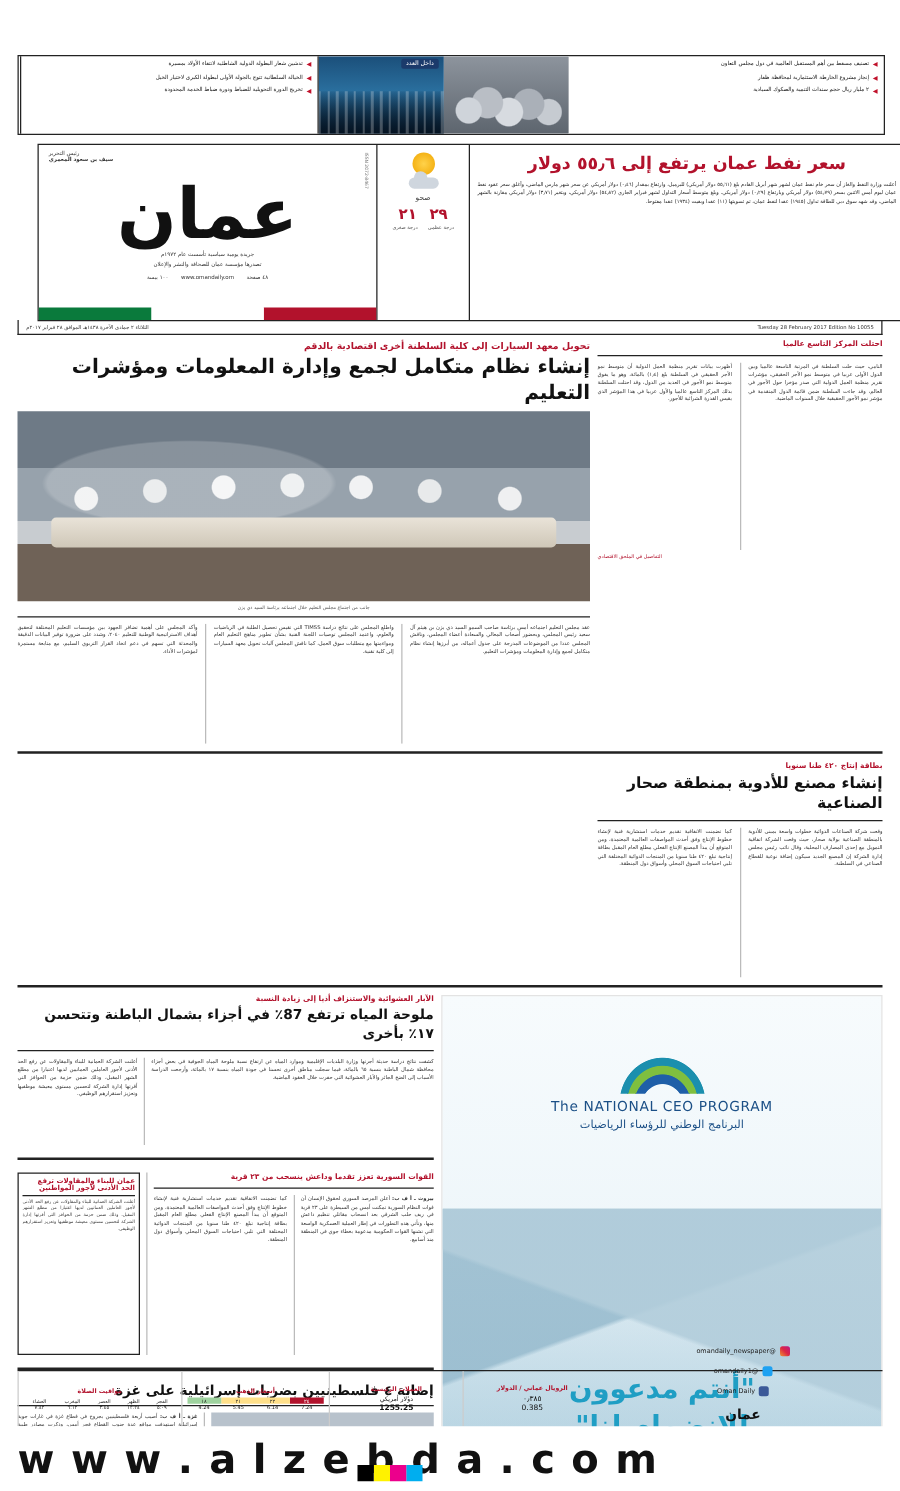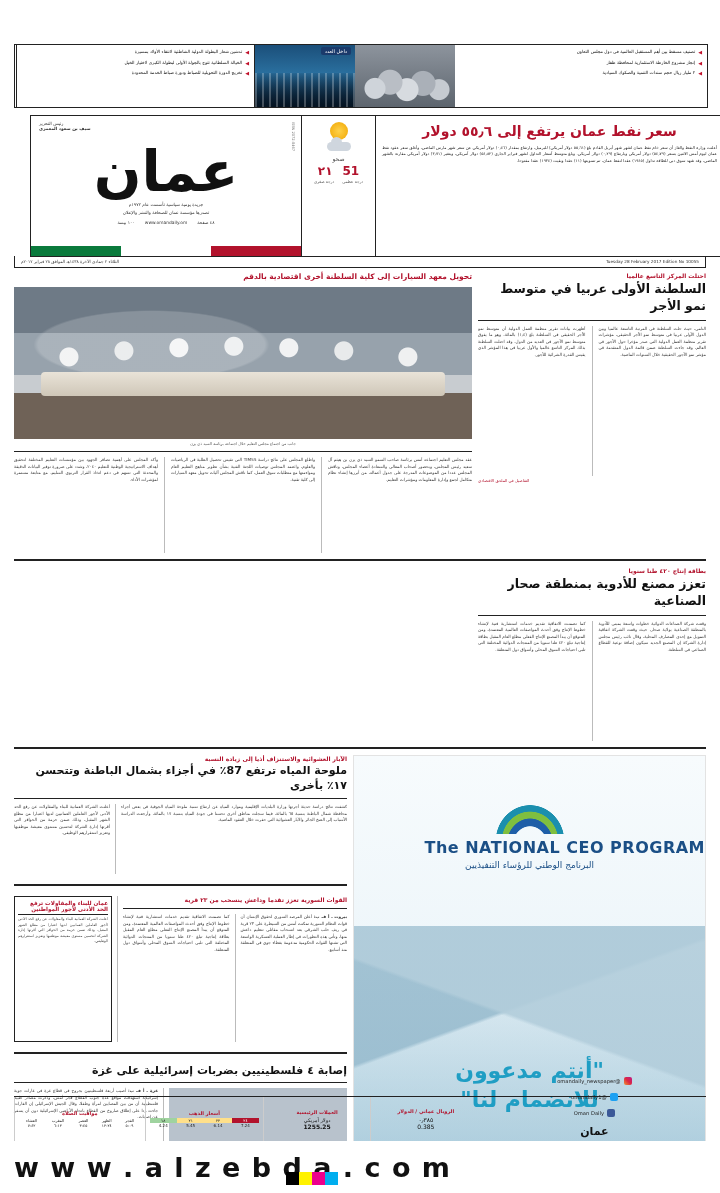--- a/index.html
+++ b/index.html
@@ -115,21 +115,21 @@
       linear-gradient(160deg, rgba(150,186,205,.85) 0 35%, transparent 36%),
       linear-gradient(180deg, rgba(255,255,255,0), rgba(120,170,195,.55));
   }
   .ad-logo{position:absolute;top:40px;left:0;width:100%;text-align:center;}
   .swoosh{width:86px;height:38px;margin:0 auto 4px;
     background:
       radial-gradient(ellipse at 50% 120%, transparent 0 46%, #1b8fae 47% 56%, transparent 57%),
       radial-gradient(ellipse at 50% 130%, transparent 0 38%, #7fbf3f 39% 49%, transparent 50%),
       radial-gradient(ellipse at 50% 140%, transparent 0 30%, #1f5fa8 31% 41%, transparent 42%);
   }
-  .ad-en{font-size:16px;letter-spacing:.5px;color:#1b4f86;font-weight:bold;text-align:right;}
+  .ad-en{font-size:11px;letter-spacing:.5px;color:#1b4f86;font-weight:normal;}
   .ad-ar{font-size:9px;color:#1b4f86;margin-top:3px;}
   .ad-quote{position:absolute;left:0;width:100%;top:300px;text-align:center;font-size:22px;font-weight:bold;color:#1f9ec4;line-height:1.35;}
 
   
   .photo-kids{
     width:100%;height:168px;
     background:
       radial-gradient(circle at 32% 44%, #f0d8c0 0 14px, transparent 15px),
       radial-gradient(circle at 62% 42%, #f2dcc4 0 14px, transparent 15px),
       linear-gradient(180deg,#b8c2cc 0 34%, #8c9aa6 34% 62%, #6d6257 62% 100%);
@@ -150,21 +150,21 @@
   .soc .ic.fb{background:#3b5998;}
   .soc .ic.ig{background:linear-gradient(45deg,#f09433,#dc2743,#bc1888);}
   .omanlogo{font-size:11px;font-weight:bold;color:#111;}
   .table-mini{font-size:4px;border-collapse:collapse;width:100%;}
   .table-mini td{padding:0 2px;text-align:center;color:#222;}
   .table-mini .hd{background:#b2122c;color:#fff;}
   .table-mini .cy{background:#ffe08a;}
   .table-mini .gr{background:#9fd39f;}
 
   .watermark{position:absolute;left:0;bottom:0;width:720px;height:52px;background:#fff;display:flex;align-items:center;}
-  .wm-text{font-size:27px;font-weight:bold;color:#111;letter-spacing:1px;padding-right:10px;flex:1;text-align:left;padding-left:14px;direction:ltr;}
+  .wm-text{font-size:32px;font-weight:bold;color:#111;letter-spacing:1px;padding-right:10px;flex:1;text-align:left;padding-left:14px;direction:ltr;}
   .wm-box{width:140px;height:34px;background:#0f8fd8;color:#fff;font-size:19px;font-weight:bold;display:flex;align-items:center;justify-content:center;margin-right:14px;}
   .cmyk{position:absolute;left:286px;bottom:8px;display:flex;}
   .cmyk i{width:13px;height:13px;display:block;}
   .c-c{background:#00aeef;} .c-m{background:#ec008c;} .c-y{background:#fff200;} .c-k{background:#000;}
 
   h4.kicker{font-size:6px;color:#b2122c;margin:0 0 2px;text-align:right;font-weight:bold;}
   .more{font-size:4px;color:#b2122c;text-align:left;margin-top:2px;}
   .box{border:1px solid #222;padding:3px;box-sizing:border-box;}
 </style>
 </head>
@@ -217,21 +217,21 @@
   <div class="masthead">
     <div class="mh-left">
       <div class="mh-head">سعر نفط عمان يرتفع إلى ٥٥٫٦ دولار</div>
       <div class="mh-body ar">أعلنت وزارة النفط والغاز أن سعر خام نفط عمان لشهر شهر أبريل القادم بلغ (٥٥٫٦١ دولار أمريكي) للبرميل، وارتفاع بمقدار (٠٫٤٦) دولار أمريكي عن سعر شهر مارس الماضي، وأغلق سعر عقود نفط عمان ليوم أمس الاثنين بسعر (٥٤٫٧٩) دولار أمريكي وبارتفاع (٠٫٢٩) دولار أمريكي. وبلغ متوسط أسعار التداول لشهر فبراير الجاري (٥٤٫٨٢) دولار أمريكي، وبتغير (٣٫٧١) دولار أمريكي مقارنة بالشهر الماضي، وقد شهد سوق دبي للطاقة تداول (١٩٤٥) عقدا لنفط عمان، تم تسويتها (١١) عقدا وبقيت (١٩٣٤) عقدا مفتوحا.</div>
     </div>
     <div class="mh-weather">
       <div class="sun"></div>
       <div class="cloud"></div>
       <div class="w-word">صحو</div>
       <div class="w-row">
-        <span>51</span>
+        <span>٢٩</span>
         <span>٢١</span>
       </div>
       <div class="w-lab">
         <span>درجة عظمى</span>
         <span>درجة صغرى</span>
       </div>
     </div>
     <div class="mh-logo">
       <div style="position:absolute;top:5px;left:8px;text-align:left;font-size:4.4px;color:#333;">
         <div>رئيس التحرير</div>
@@ -258,72 +258,72 @@
     <span>Tuesday 28 February 2017 Edition No 10055</span>
     <span>الثلاثاء ٢ جمادى الآخرة ١٤٣٨هـ الموافق ٢٨ فبراير ٢٠١٧م</span>
   </div>
 
   <div class="body">
 
     <div class="secA">
 
       <div class="secA-left">
         <h4 class="kicker">احتلت المركز التاسع عالميا</h4>
-        <div class="hl-mid">السلطنة الأولى عربيا في متوسط نمو الأجر</div>
         <div class="divider"></div>
         <div class="cols2" style="height:150px;overflow:hidden;">
           <div class="col tiny ar justify">النامي، حيث حلت السلطنة في المرتبة التاسعة عالميا وبين الدول الأولى عربيا في متوسط نمو الأجر الحقيقي، مؤشرات تقرير منظمة العمل الدولية التي صدر مؤخرا حول الأجور في العالم، وقد جاءت السلطنة ضمن قائمة الدول المتقدمة في مؤشر نمو الأجور الحقيقية خلال السنوات الماضية.</div>
           <div class="col-sep"></div>
           <div class="col tiny ar justify">أظهرت بيانات تقرير منظمة العمل الدولية أن متوسط نمو الأجر الحقيقي في السلطنة بلغ (١٫٤) بالمائة، وهو ما يفوق متوسط نمو الأجور في العديد من الدول، وقد احتلت السلطنة بذلك المركز التاسع عالميا والأول عربيا في هذا المؤشر الذي يقيس القدرة الشرائية للأجور.</div>
         </div>
         <div class="more">التفاصيل في الملحق الاقتصادي</div>
       </div>
 
       <div class="secA-right">
         <h4 class="kicker" style="font-size:7.5px;">تحويل معهد السيارات إلى كلية السلطنة أخرى اقتصادية بالدقم</h4>
+        <div class="hl-big">إنشاء نظام متكامل لجمع وإدارة المعلومات ومؤشرات التعليم</div>
         <div style="height:4px"></div>
         <div class="photo-meeting"></div>
         <div class="cap">جانب من اجتماع مجلس التعليم خلال اجتماعه برئاسة السيد ذي يزن</div>
         <div class="divider"></div>
         <div class="cols3" style="height:96px;overflow:hidden;">
           <div class="col tiny ar justify">عقد مجلس التعليم اجتماعه أمس برئاسة صاحب السمو السيد ذي يزن بن هيثم آل سعيد رئيس المجلس، وبحضور أصحاب المعالي والسعادة أعضاء المجلس، وناقش المجلس عددا من الموضوعات المدرجة على جدول أعماله، من أبرزها إنشاء نظام متكامل لجمع وإدارة المعلومات ومؤشرات التعليم.</div>
           <div class="col-sep"></div>
           <div class="col tiny ar justify">واطلع المجلس على نتائج دراسة TIMSS التي تقيس تحصيل الطلبة في الرياضيات والعلوم، واعتمد المجلس توصيات اللجنة الفنية بشأن تطوير مناهج التعليم العام ومواءمتها مع متطلبات سوق العمل، كما ناقش المجلس آليات تحويل معهد السيارات إلى كلية تقنية.</div>
           <div class="col-sep"></div>
           <div class="col tiny ar justify">وأكد المجلس على أهمية تضافر الجهود بين مؤسسات التعليم المختلفة لتحقيق أهداف الاستراتيجية الوطنية للتعليم ٢٠٤٠، وشدد على ضرورة توفير البيانات الدقيقة والمحدثة التي تسهم في دعم اتخاذ القرار التربوي السليم، مع متابعة مستمرة لمؤشرات الأداء.</div>
         </div>
       </div>
     </div>
 
     <div class="divider" style="height:2px;background:#222;margin:6px 0;"></div>
 
     <div class="secB">
       <div class="secB-left">
         <h4 class="kicker">بطاقة إنتاج ٤٢٠ طنا سنويا</h4>
-        <div class="hl-mid">تعزز مصنع للأدوية بمنطقة صحار الصناعية</div>
+        <div class="hl-mid">إنشاء مصنع للأدوية بمنطقة صحار الصناعية</div>
         <div class="divider"></div>
         <div class="cols2" style="height:120px;overflow:hidden;">
           <div class="col tiny ar justify">وقعت شركة الصناعات الدوائية خطوات واسعة بمبنى للأدوية بالمنطقة الصناعية بولاية صحار، حيث وقعت الشركة اتفاقية التمويل مع إحدى المصارف المحلية، وقال نائب رئيس مجلس إدارة الشركة إن المصنع الجديد سيكون إضافة نوعية للقطاع الصناعي في السلطنة.</div>
           <div class="col-sep"></div>
           <div class="col tiny ar justify">كما تضمنت الاتفاقية تقديم خدمات استشارية فنية لإنشاء خطوط الإنتاج وفق أحدث المواصفات العالمية المعتمدة، ومن المتوقع أن يبدأ المصنع الإنتاج الفعلي مطلع العام المقبل بطاقة إنتاجية تبلغ ٤٢٠ طنا سنويا من المنتجات الدوائية المختلفة التي تلبي احتياجات السوق المحلي وأسواق دول المنطقة.</div>
         </div>
       </div>
       <div class="secB-right"></div>
     </div>
 
     <div class="divider" style="height:2px;background:#222;margin:6px 0;"></div>
 
     <div style="display:flex;gap:6px;">
 
       <div class="ad">
         <div class="ad-mount"></div>
         <div class="ad-logo">
           <div class="swoosh"></div>
           <div class="ad-en">The NATIONAL CEO PROGRAM</div>
-          <div class="ad-ar">البرنامج الوطني للرؤساء التنفيذيين</div>
+          <div class="ad-ar">البرنامج الوطني للرؤساء الرياضيات</div>
         </div>
         <div class="ad-quote">
           <div>"أنتم مدعوون</div>
           <div>للانضمام لنا"</div>
         </div>
 
       </div>
 
       <div style="width:334px;display:flex;flex-direction:column;gap:5px;">
 

